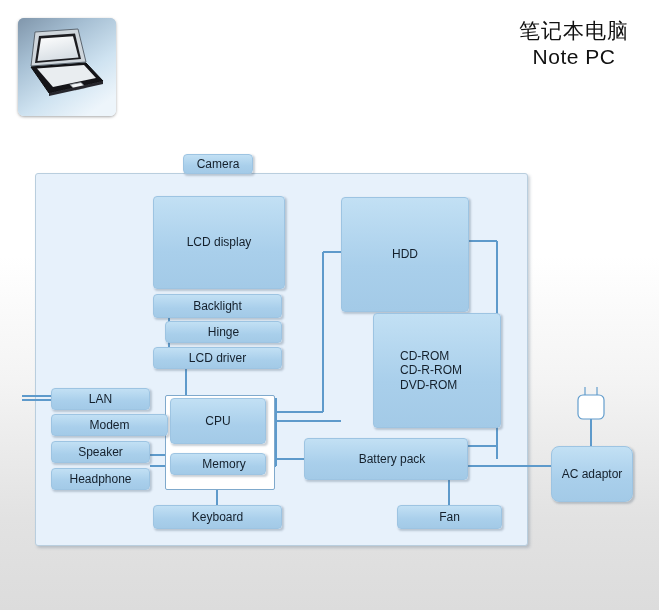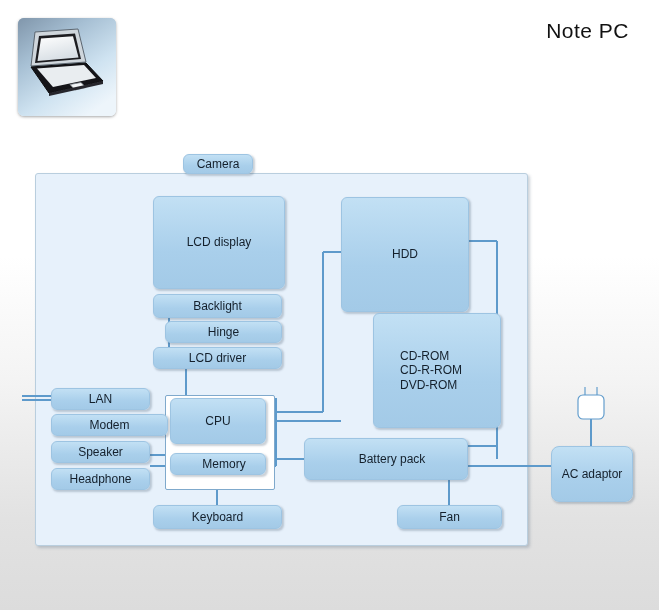--- a/index.html
+++ b/index.html
@@ -82,21 +82,20 @@
     box-shadow: 1.5px 1.5px 2px rgba(80,100,120,0.30);
     white-space: pre-line;
   }
   .node.multiline {
     justify-content: flex-start;
     padding-left: 26px;
     text-align: left;
   }
   .node.plain-light {
     background: linear-gradient(to bottom, #c2e0f4 0%, #a9cfeb 60%, #a3cae7 100%);
-    border-radius: 6px;
   }
   #outer-chassis {
     position: absolute;
     left: 35px;
     top: 173px;
     width: 493px;
     height: 373px;
     box-sizing: border-box;
     background: #e7f1fb;
     border: 1px solid #b9cede;
@@ -143,20 +142,21 @@
       <polygon points="13,49 68,45 85,63 31,75" fill="#141418" stroke="#0b0b0d" stroke-width="1"></polygon>
       <polygon points="19,50.5 66,47 78,60 35,69" fill="#e9edf0"></polygon>
 
       <polygon points="52,66.5 63,64.5 68,69.5 57,72" fill="#f3f6f8" stroke="#7c848c" stroke-width="0.8"></polygon>
 
       <polygon points="31,75 85,63 85,66 31,78" fill="#26262c"></polygon>
     </svg>
   </div>
 
   <div id="title-block">
+    <div id="title-cn">笔记本电脑</div>
     <div id="title-en">Note PC</div>
   </div>
 </div>
 
 <div id="diagram">
 
   <div id="outer-chassis"></div>
 
   <svg width="659" height="610" style="position:absolute;left:0;top:0;">
     <g stroke="#5e9acb" stroke-width="1.15" fill="none" shape-rendering="crispEdges">

